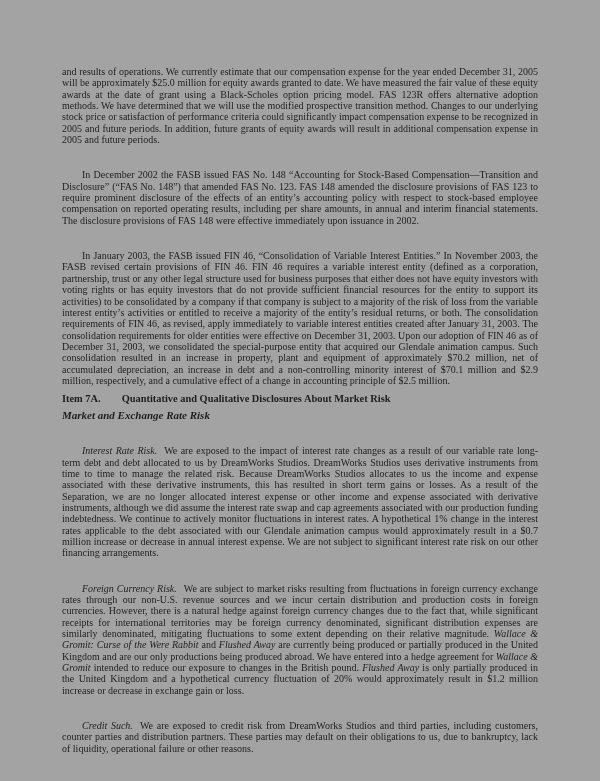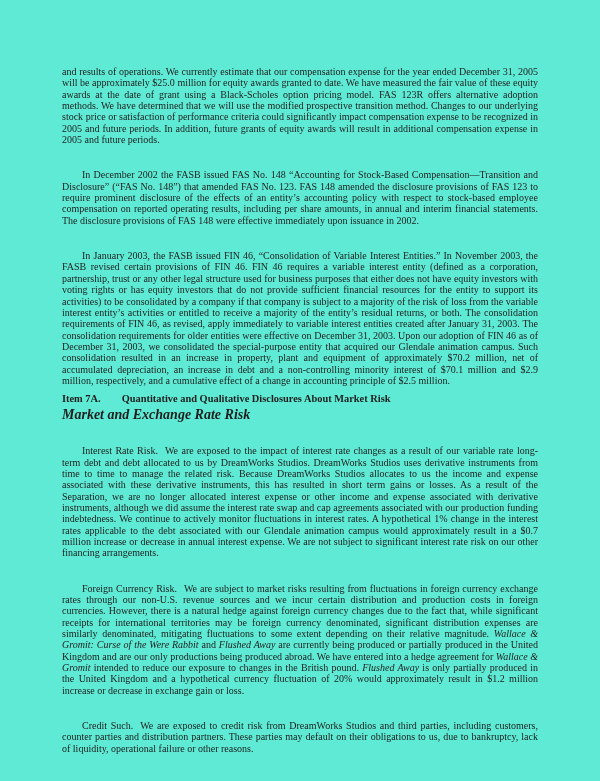--- a/index.html
+++ b/index.html
@@ -5,21 +5,21 @@
   html, body {
     margin: 0;
     padding: 0;
     background: #e8e8e8;
   }
   .page {
     position: relative;
     width: 600px;
     height: 781px;
     margin: 0 auto;
-    background: #5eead4;
+    background: #a3a3a3;
     font-family: "Liberation Serif", "DejaVu Serif", serif;
     color: #1e1e1e;
     overflow: hidden;
   }
   .content {
     position: absolute;
     top: 66px;
     left: 62px;
     width: 476px;
   }
@@ -27,36 +27,37 @@
     font-size: 10px;
     line-height: 11.35px;
     text-align: justify;
     margin: 0 0 5.5px 0;
   }
   p.indent {
     text-indent: 20px;
     margin-top: 24px;
   }
   .lead {
+    font-style: italic;
     margin-right: 7px;
   }
   .italic {
     font-style: italic;
   }
   h2.item-heading {
     font-size: 10.4px;
     line-height: 12px;
     font-weight: bold;
     margin: 7px 0 4px 0;
   }
   h2.item-heading .item-label {
     margin-right: 21px;
   }
   h3.subheading {
-    font-size: 14px;
+    font-size: 11px;
     line-height: 12px;
     font-weight: bold;
     font-style: italic;
     margin: 0 0 4px 0;
   }
   .footer {
     position: absolute;
     top: 709px;
     left: 0;
     width: 600px;

